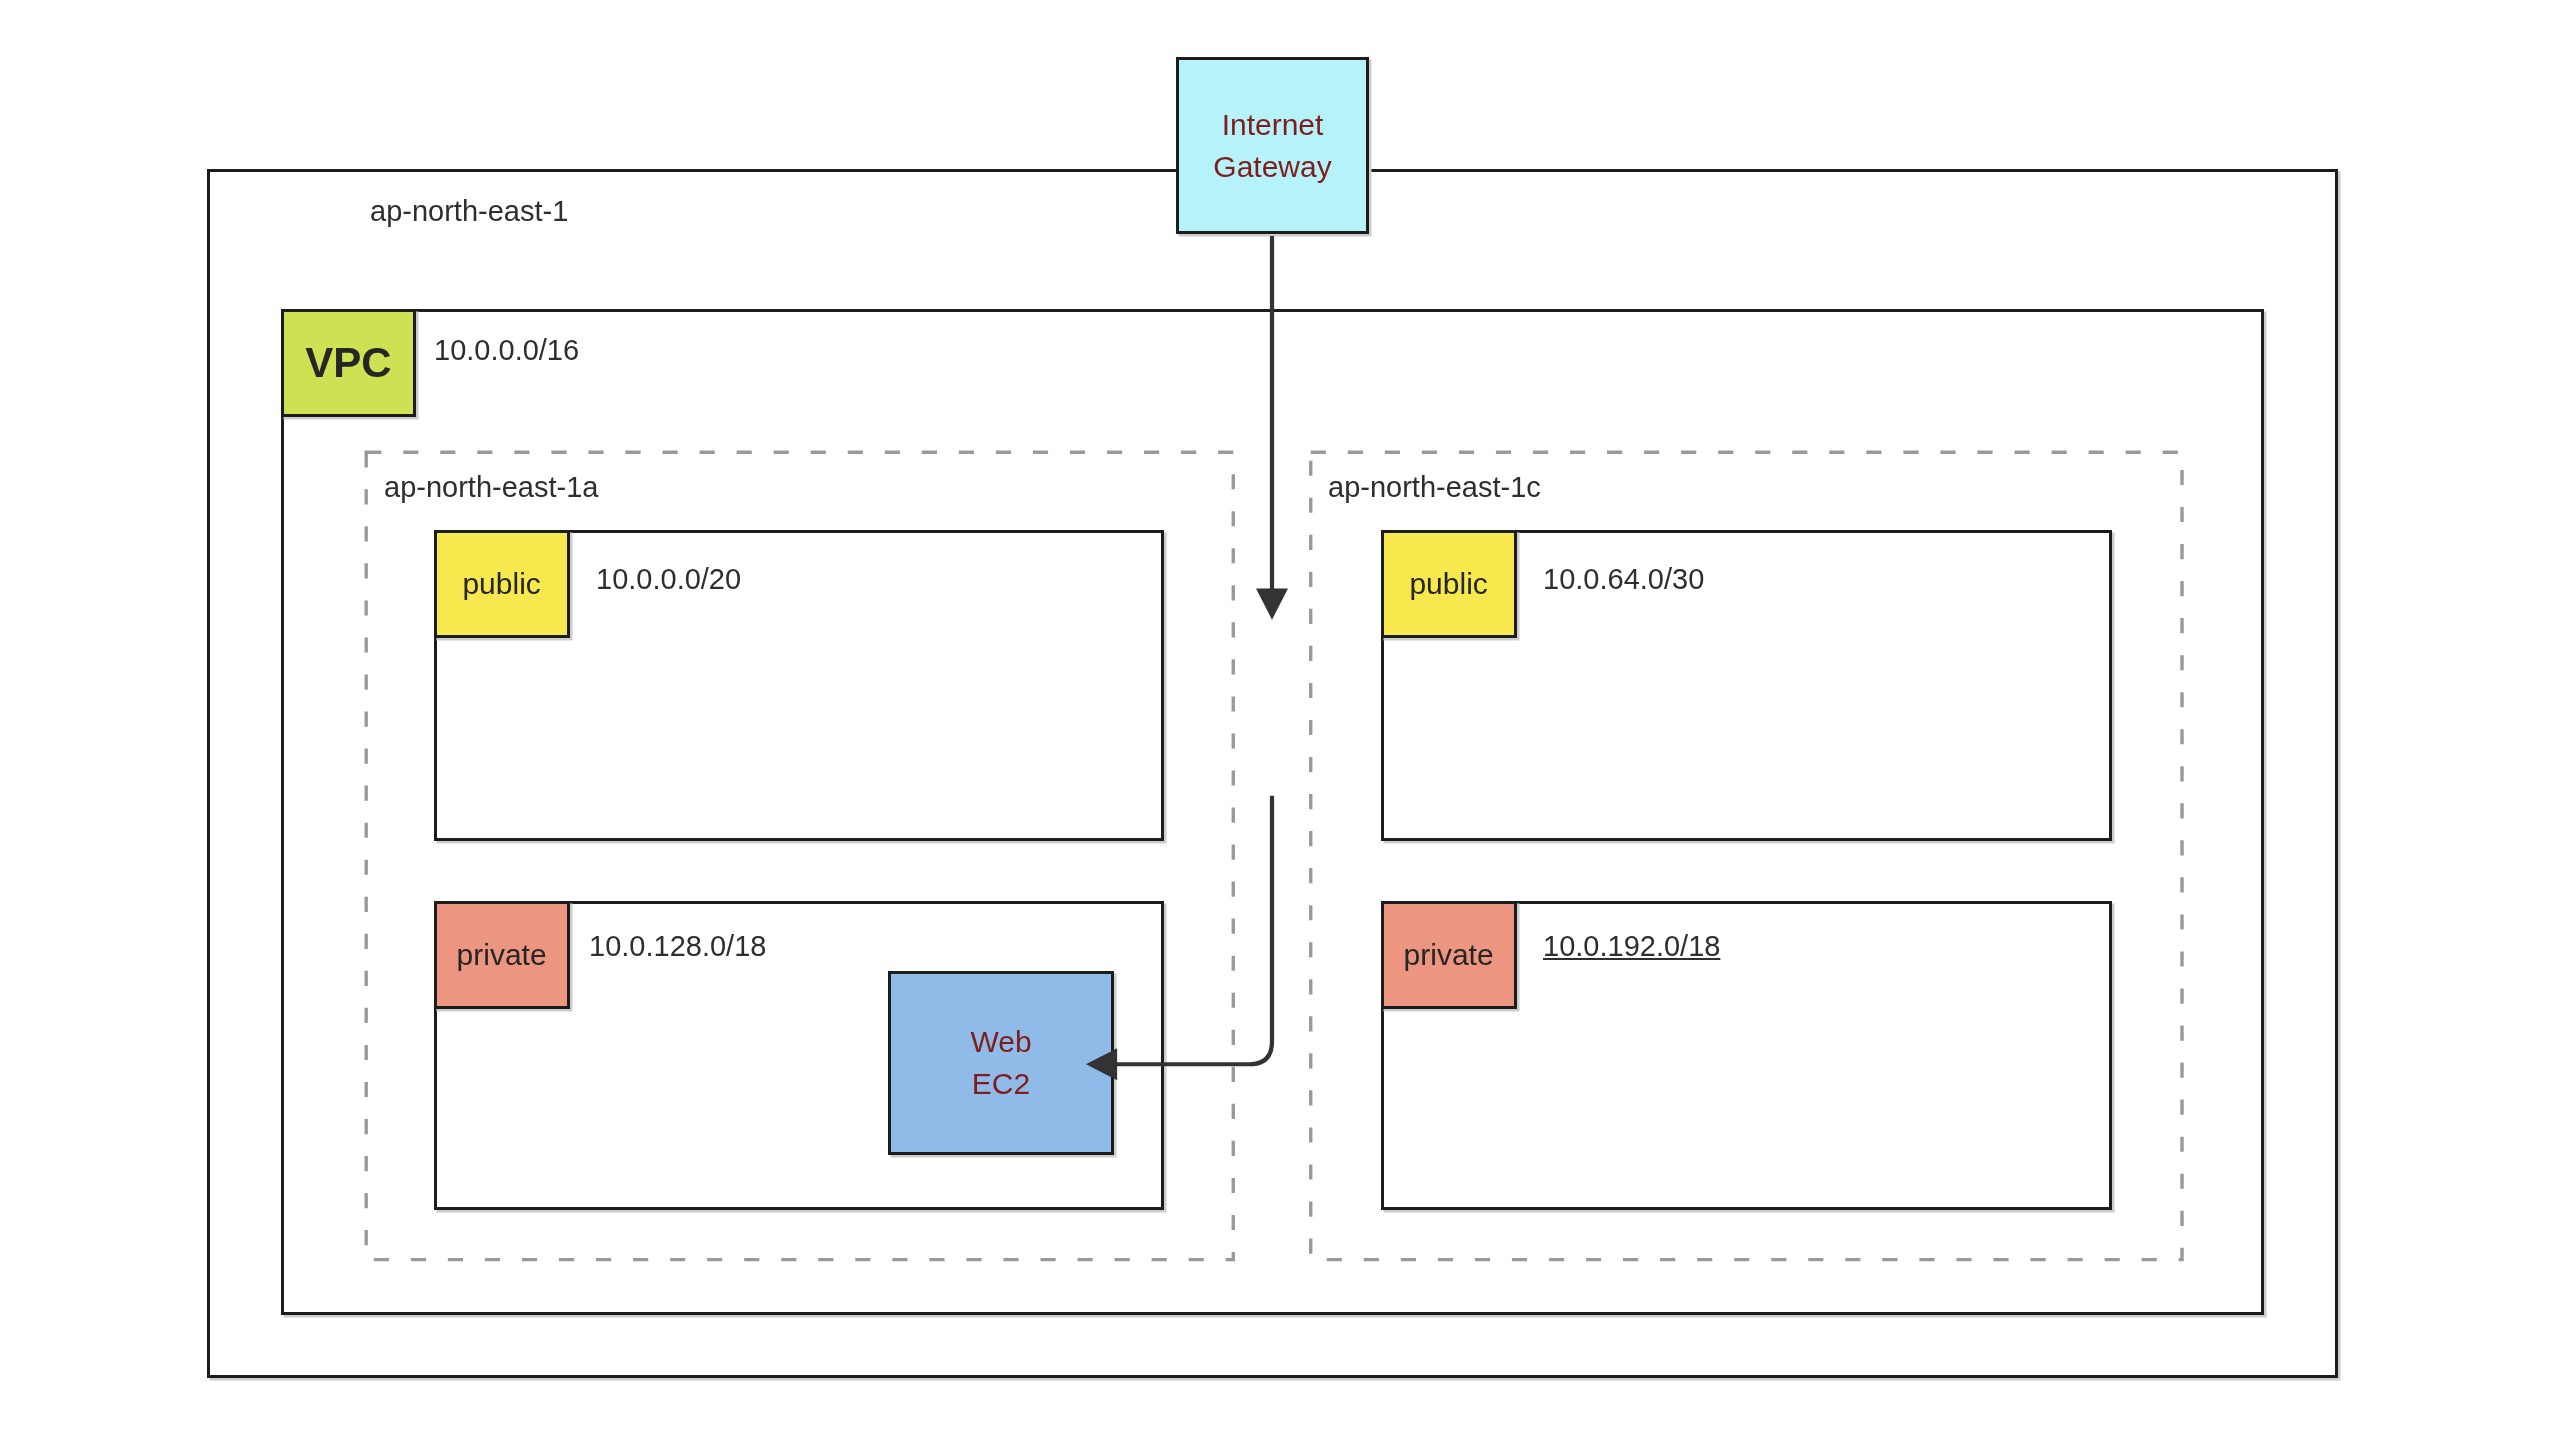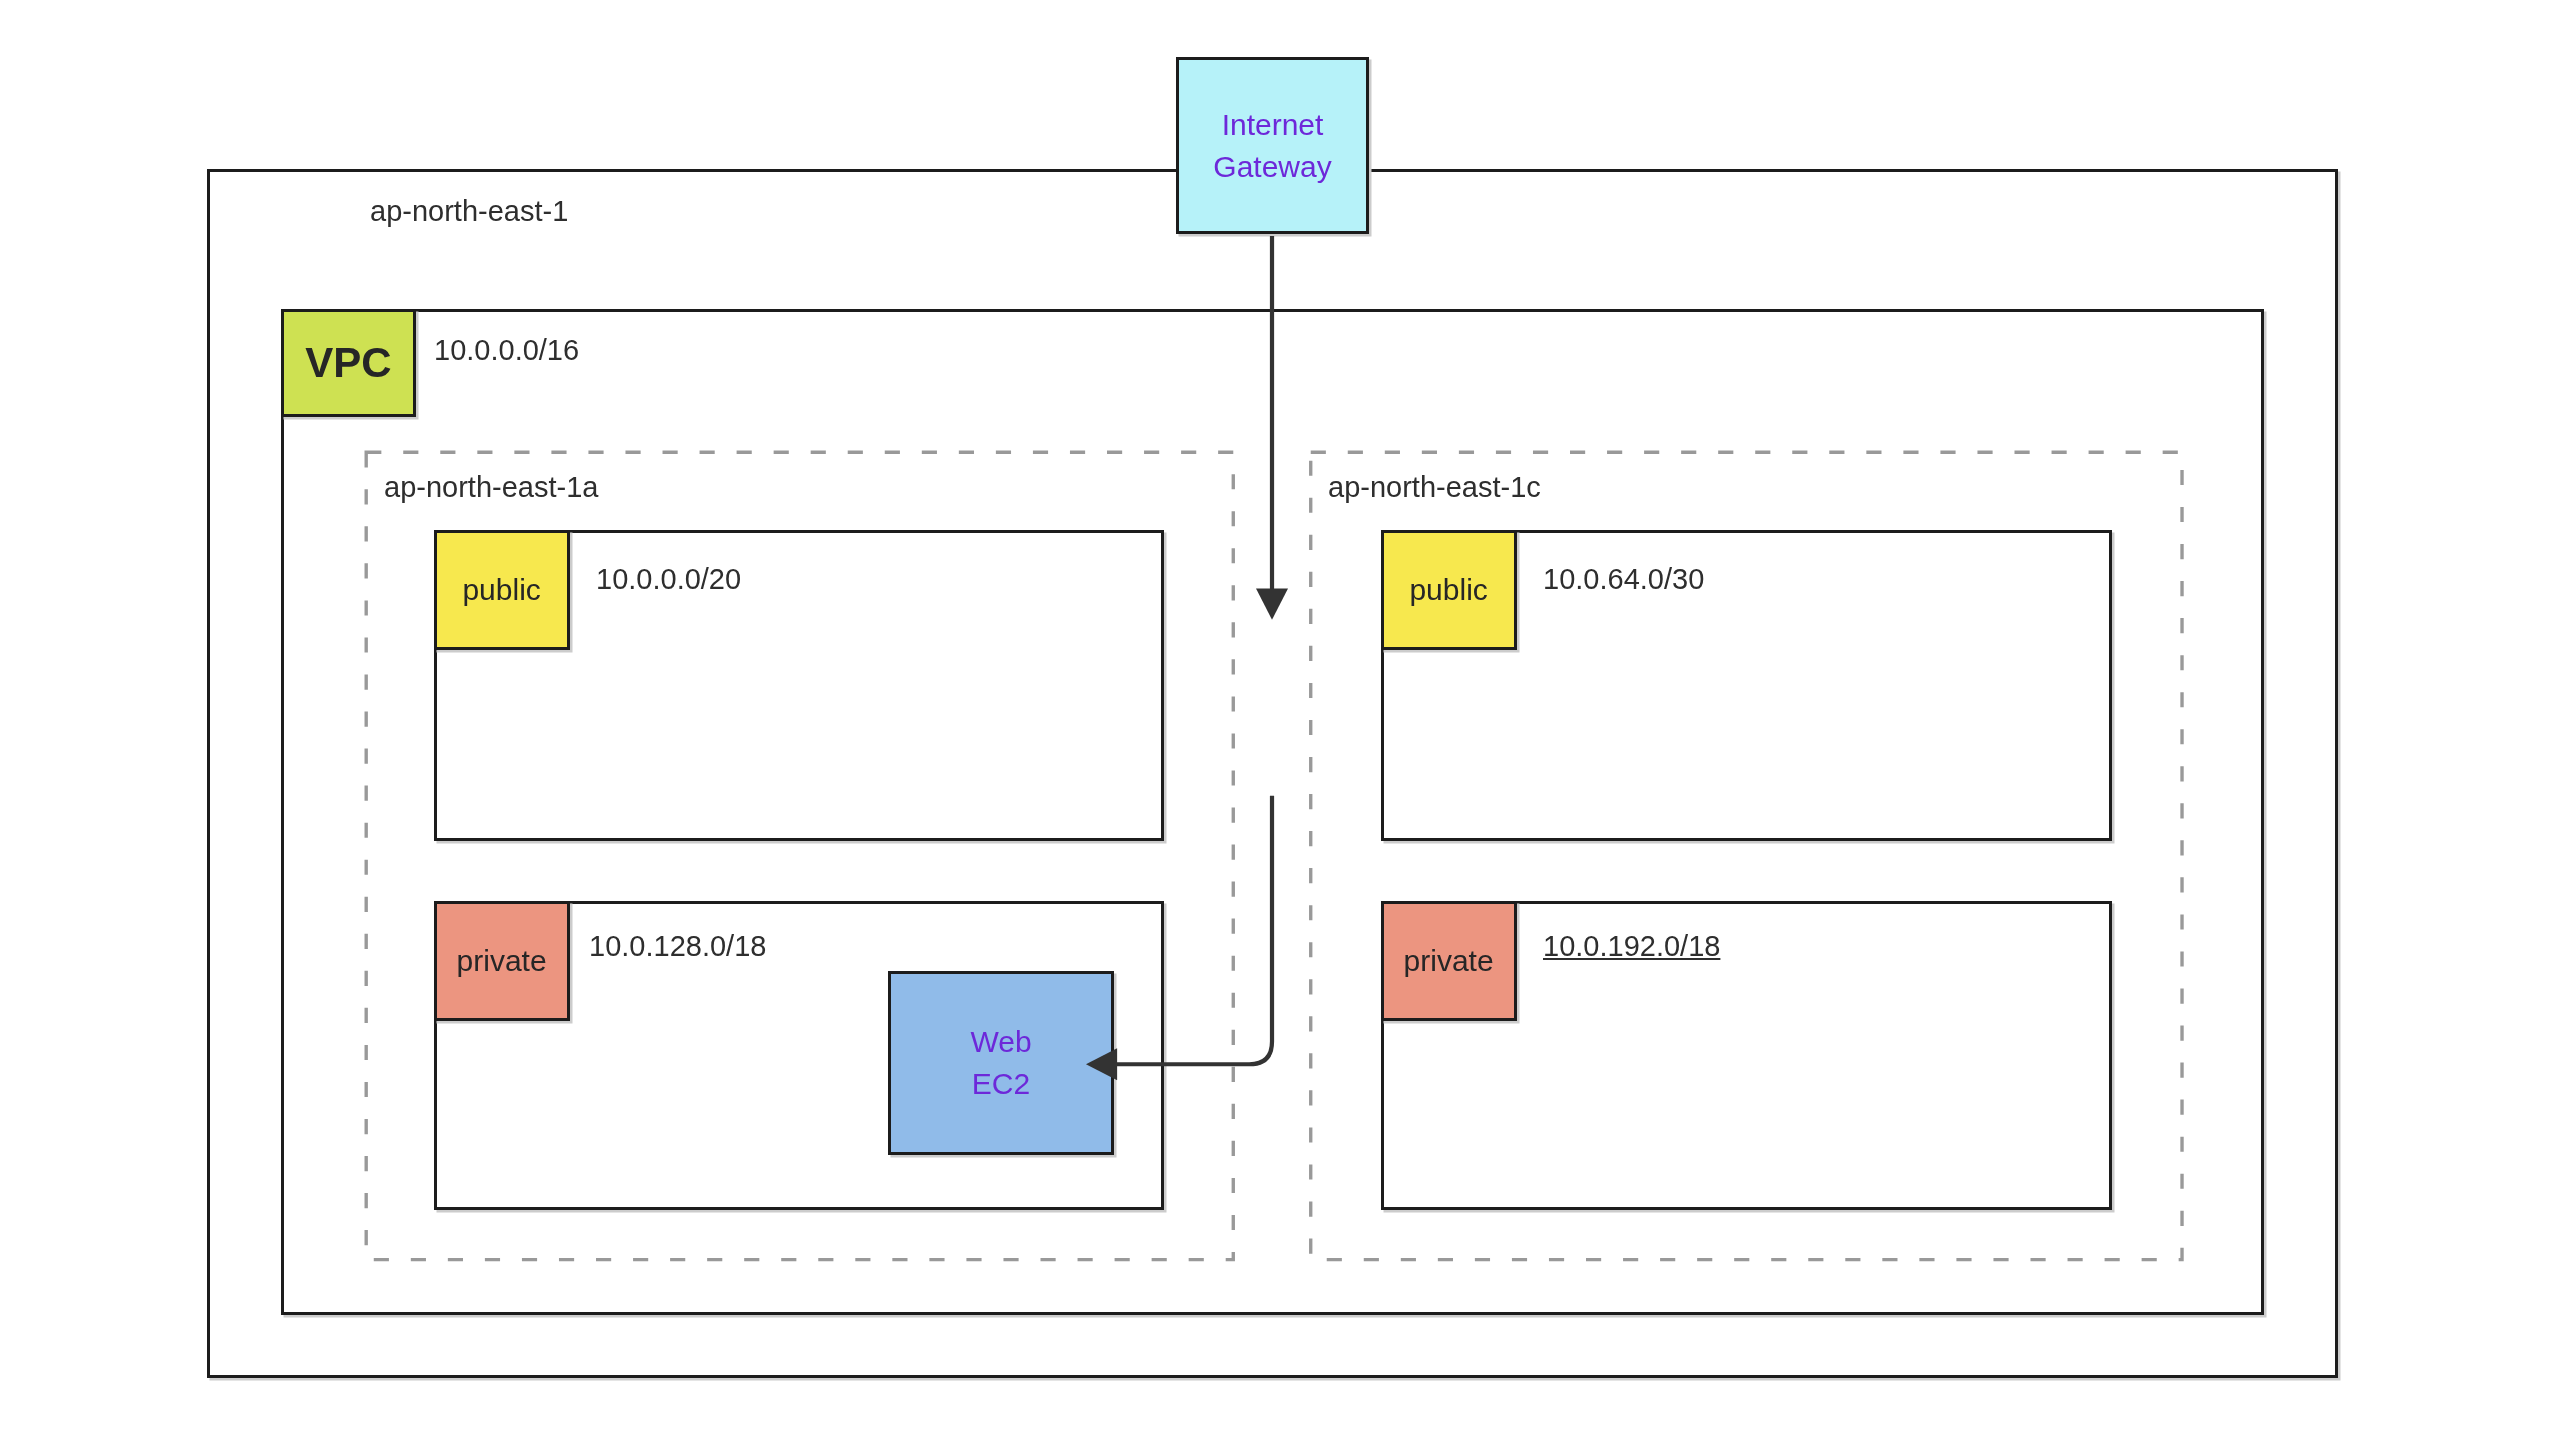--- a/index.html
+++ b/index.html
@@ -38,21 +38,21 @@
   .node {
     position: absolute;
     box-sizing: border-box;
     border: 3.4px solid #1c1c1c;
     display: flex;
     flex-direction: column;
     align-items: center;
     justify-content: center;
     font-size: 30px;
     line-height: 1.4;
-    color: #6d28d9;
+    color: #7f1d1d;
     box-shadow: 2.5px 2.5px 0 #cccccc;
     z-index: 5;
   }
   .title {
     position: absolute;
     font-size: 29px;
     line-height: 34px;
     white-space: nowrap;
     color: #2e2e2e;
     z-index: 4;
@@ -94,21 +94,21 @@
   #vpc-title    { left: 434px;  top: 333px; }
 
   #az1a-title   { left: 384px;  top: 470px; }
   #az1c-title   { left: 1328px; top: 470px; }
 
   #subnet-public-1a  { left: 434px;  top: 530px;  width: 730px; height: 311px; z-index: 3; }
   #subnet-private-1a { left: 434px;  top: 901px; width: 730px; height: 309px; z-index: 3; }
   #subnet-public-1c  { left: 1381px; top: 530px;  width: 731px; height: 311px; z-index: 3; }
   #subnet-private-1c { left: 1381px; top: 901px; width: 731px; height: 309px; z-index: 3; }
 
-  .subnet-plate { left: -3.4px; top: -3.4px; width: 136px; height: 120px; }
+  .subnet-plate { left: -3.4px; top: -3.4px; width: 136px; height: 108px; }
   .subnet-plate.public  { background: var(--subnet-public-yellow, #F7E84E); }
   .subnet-plate.private { background: var(--subnet-private-salmon, #EC9580); }
 
   #cidr-public-1a  { left: 596px;  top: 562px;  }
   #cidr-private-1a { left: 589px;  top: 929px; }
   #cidr-public-1c  { left: 1543px; top: 562px;  }
   #cidr-private-1c { left: 1543px; top: 929px; text-decoration: underline; }
 
   #igw  { left: 1176px; top: 57px;   width: 193px; height: 177px; background: var(--igw-cyan, #B6F2F9); }
   #alb  { left: 1176px; top: 616px;  width: 192px; height: 178px; background: var(--vpc-green, #CEE152); }

